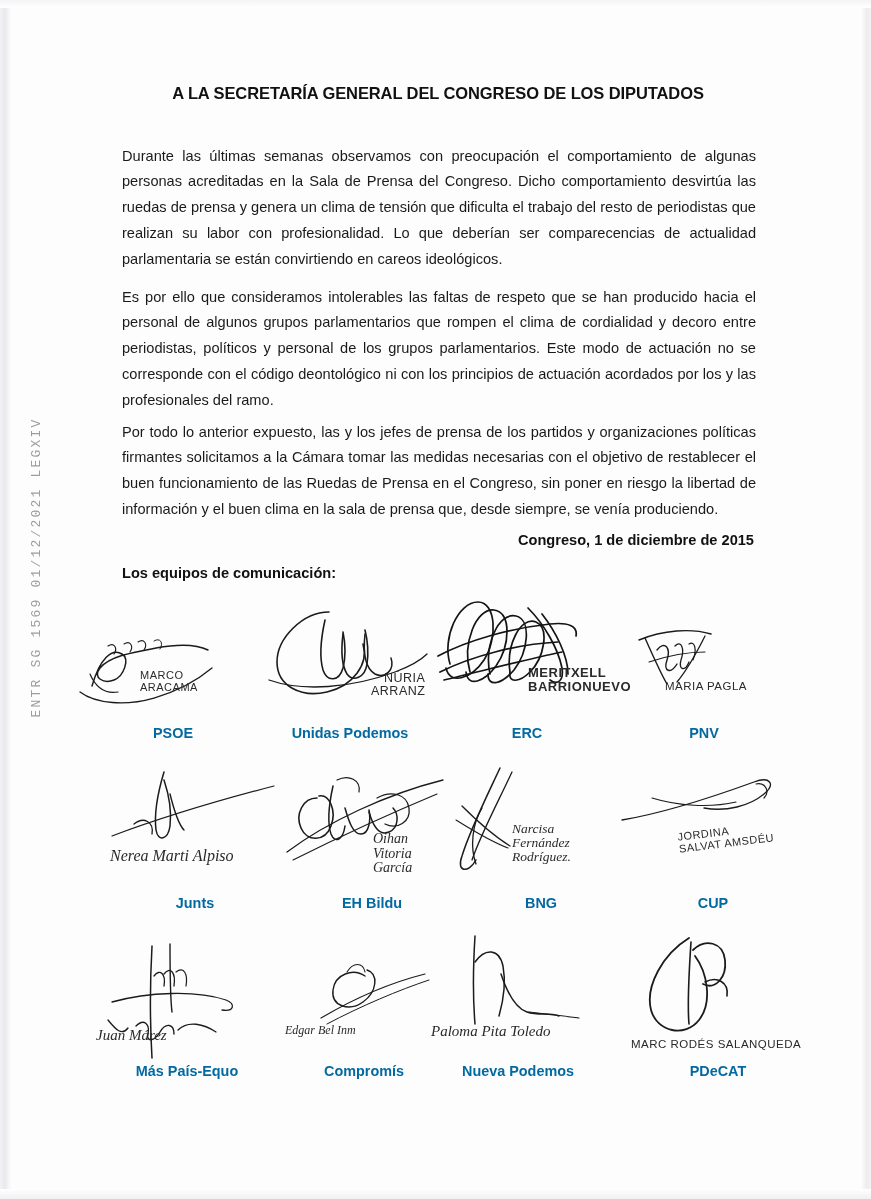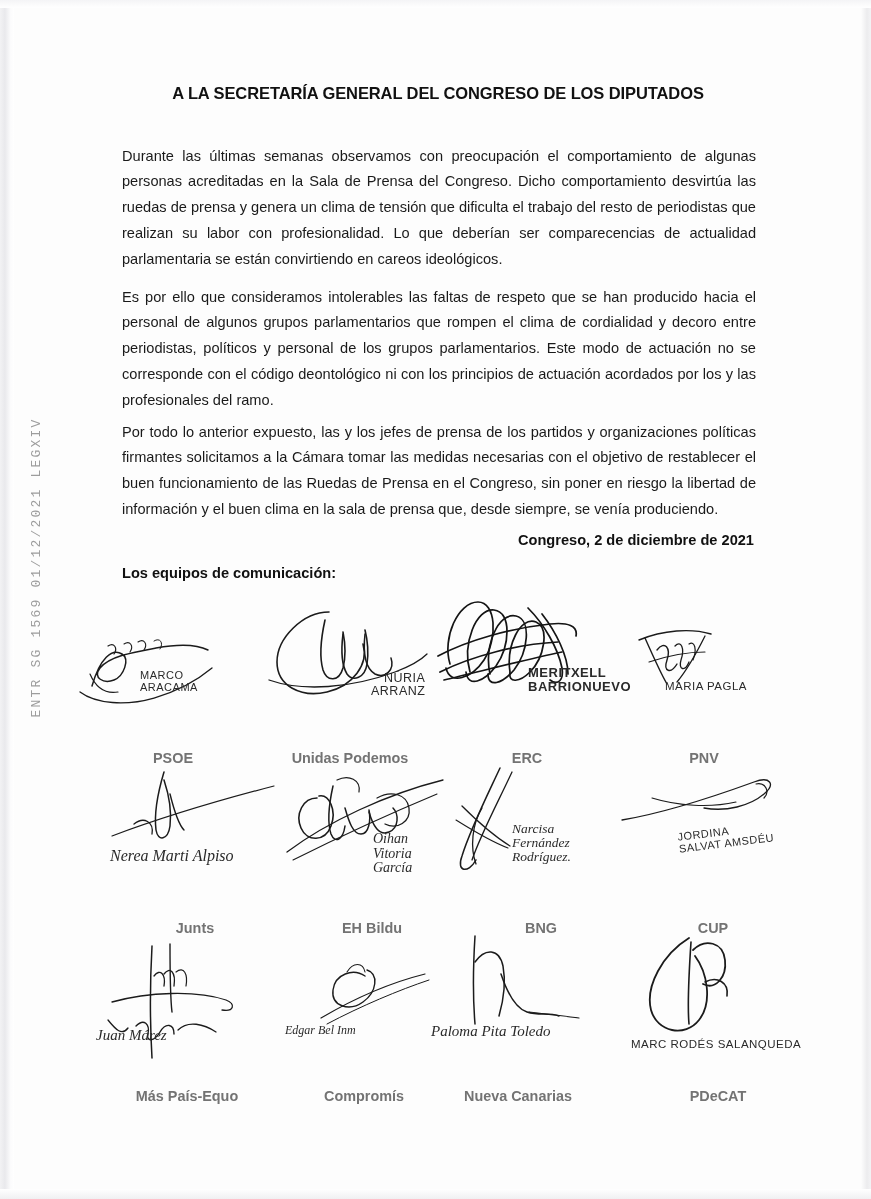--- a/index.html
+++ b/index.html
@@ -93,24 +93,23 @@
   .sig-row{position:absolute;left:-40px;width:720px;height:170px;}
   #row-1{top:594px;}
   #row-2{top:764px;}
   #row-3{top:932px;}
 
   .sig-cell{position:absolute;top:0;width:190px;height:170px;}
   .sig-art{position:absolute;left:0;top:0;width:190px;height:128px;overflow:visible;}
   .sig-art svg{overflow:visible;display:block;}
   .party-label{
     position:absolute;top:131px;width:190px;text-align:center;
-    font-size:14.4px;font-weight:bold;color:#737373;
+    font-size:14.4px;font-weight:bold;color:#0369a1;
     font-family:"Liberation Sans", sans-serif;
     white-space:nowrap;
-    margin-top:25px;
   }
   .sig-name{
     position:absolute;
     font-family:"Liberation Serif", serif;
     color:#2a2a2a;
     white-space:pre;
     line-height:1.05;
   }
   .print-name{
     font-family:"Liberation Sans", sans-serif;
@@ -136,21 +135,21 @@
   <div id="content">
 
     <h1 id="doc-title">A LA SECRETARÍA GENERAL DEL CONGRESO DE LOS DIPUTADOS</h1>
 
     <p class="para" id="para-1">Durante las últimas semanas observamos con preocupación el comportamiento de algunas personas acreditadas en la Sala de Prensa del Congreso. Dicho comportamiento desvirtúa las ruedas de prensa y genera un clima de tensión que dificulta el trabajo del resto de periodistas que realizan su labor con profesionalidad. Lo que deberían ser comparecencias de actualidad parlamentaria se están convirtiendo en careos ideológicos.</p>
 
     <p class="para" id="para-2">Es por ello que consideramos intolerables las faltas de respeto que se han producido hacia el personal de algunos grupos parlamentarios que rompen el clima de cordialidad y decoro entre periodistas, políticos y personal de los grupos parlamentarios. Este modo de actuación no se corresponde con el código deontológico ni con los principios de actuación acordados por los y las profesionales del ramo.</p>
 
     <p class="para" id="para-3">Por todo lo anterior expuesto, las y los jefes de prensa de los partidos y organizaciones políticas firmantes solicitamos a la Cámara tomar las medidas necesarias con el objetivo de restablecer el buen funcionamiento de las Ruedas de Prensa en el Congreso, sin poner en riesgo la libertad de información y el buen clima en la sala de prensa que, desde siempre, se venía produciendo.</p>
 
-    <div id="date-line">Congreso, 2 de diciembre de 2021</div>
+    <div id="date-line">Congreso, 1 de diciembre de 2015</div>
 
     <div id="signers-heading">Los equipos de comunicación:</div>
 
     <div class="sig-row" id="row-1">
 
       <div class="sig-cell" style="left:0px;">
         <div class="sig-art">
           <svg width="190" height="128" viewBox="0 0 190 128">
             <g fill="none" stroke="#1b1b1b" stroke-linecap="round" stroke-linejoin="round">
               <path d="M14 92 C22 64,34 54,44 60 C52 65,46 82,36 86 C26 90,14 84,22 74 C32 62,56 58,78 54 C100 50,118 50,130 56" stroke-width="1.5"></path>
@@ -339,21 +338,21 @@
           <svg width="190" height="128" viewBox="0 0 190 128">
             <g fill="none" stroke="#1b1b1b" stroke-linecap="round" stroke-linejoin="round">
               <path d="M52 4 C50 36,50 68,52 92" stroke-width="1.5"></path>
               <path d="M52 30 C62 16,76 16,80 34 C83 50,80 70,76 84" stroke-width="1.5"></path>
               <path d="M78 42 C84 60,92 76,104 80 C116 84,126 80,136 84" stroke-width="1.5"></path>
               <path d="M106 80 C124 82,142 84,156 86" stroke-width="1.2"></path>
             </g>
           </svg>
         </div>
         <div class="sig-name script-name" style="left:8px;top:92px;font-size:15px;">Paloma Pita Toledo</div>
-        <div class="party-label">Nueva Canarias</div>
+        <div class="party-label">Nueva Podemos</div>
       </div>
 
       <div class="sig-cell" style="left:545px;">
         <div class="sig-art">
           <svg width="190" height="128" viewBox="0 0 190 128">
             <g fill="none" stroke="#1b1b1b" stroke-linecap="round" stroke-linejoin="round">
               <path d="M66 6 C40 22,22 54,28 78 C34 100,62 106,76 88 C90 70,84 40,72 24" stroke-width="1.8"></path>
               <path d="M68 10 C66 40,64 70,66 92" stroke-width="1.6"></path>
               <path d="M70 18 C82 6,100 10,102 28 C104 46,92 58,80 52" stroke-width="1.8"></path>
               <path d="M82 50 C94 44,106 50,104 64" stroke-width="1.6"></path>

